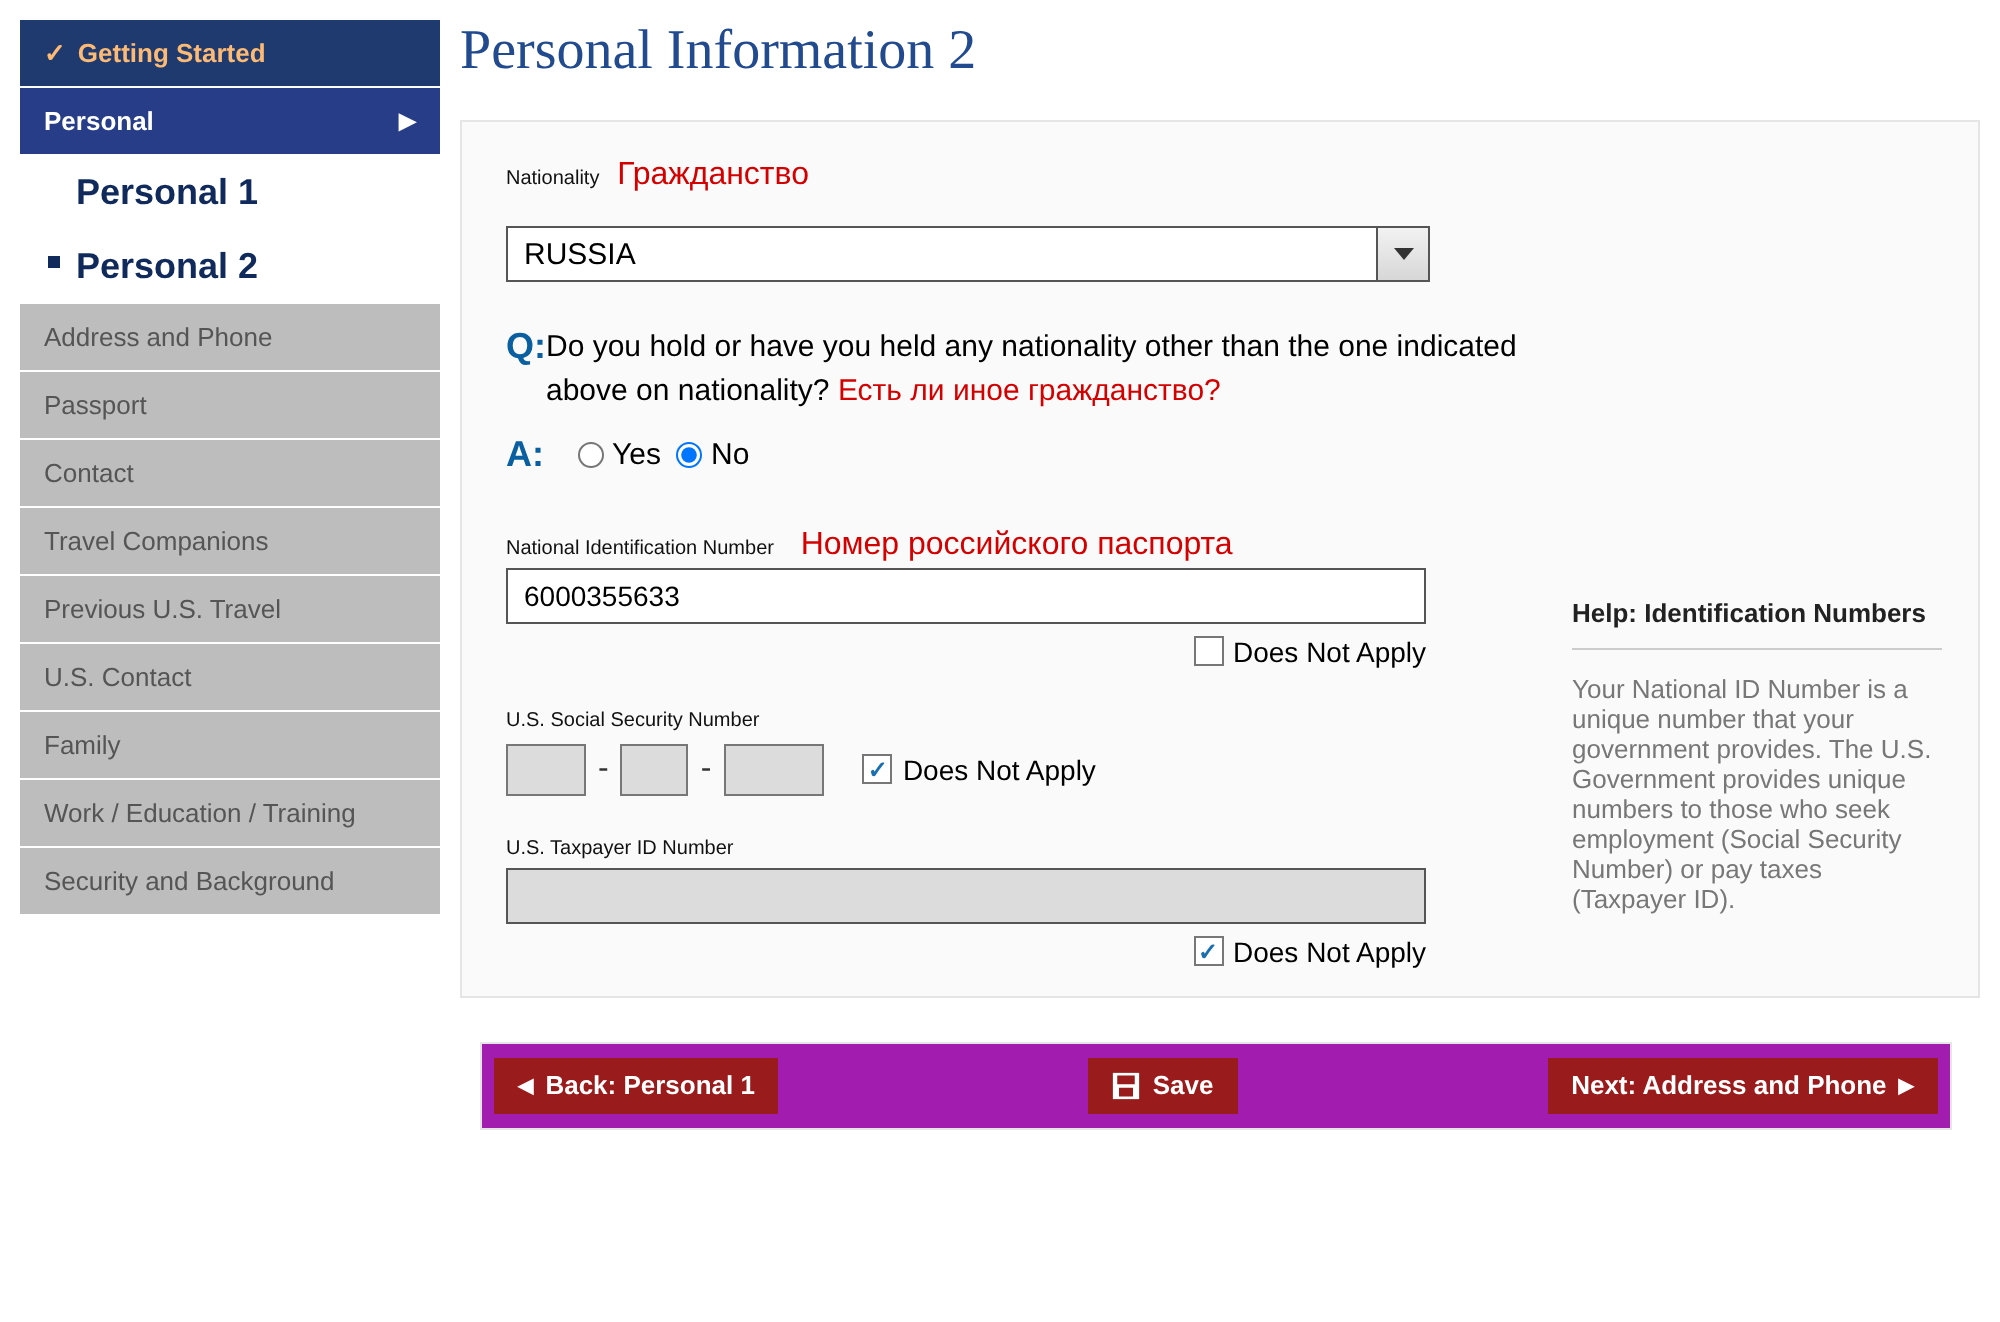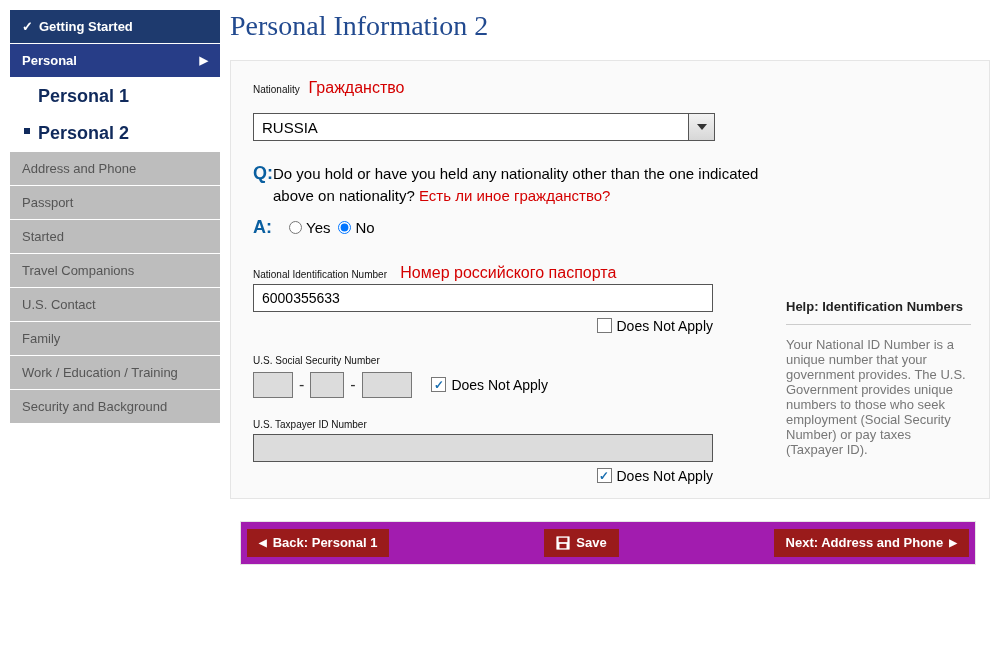--- a/index.html
+++ b/index.html
@@ -4,21 +4,21 @@
 <style>
   * { box-sizing: border-box; font-family: Arial, Helvetica, sans-serif; }
   body { margin: 0; background: #fff; width: 1000px; }
   .wrap { display: flex; padding: 10px 0 0 10px; }
   .sidebar { width: 210px; flex: 0 0 210px; }
   .nav-item {
     padding: 9px 12px; font-size: 13px; border-bottom: 1px solid #fff;
     display: flex; align-items: center; cursor: pointer;
   }
   .nav-getting {
-    background: #1e3a6e; color: #ffffff; font-weight: bold;
+    background: #1e3a6e; color: #fdba74; font-weight: bold;
   }
   .nav-getting::before {
     content: "✓"; margin-right: 6px; font-size: 13px;
   }
   .nav-personal {
     background: #273d87; color: #fff; font-weight: bold;
     display: flex; justify-content: space-between; align-items: center;
   }
   .nav-personal-arrow { font-size: 11px; }
   .nav-sub {
@@ -112,22 +112,23 @@
       <span>Getting Started</span>
     </div>
     <div class="nav-item nav-personal">
       <span>Personal</span>
       <span class="nav-personal-arrow">▶</span>
     </div>
     <div class="nav-sub">Personal 1</div>
     <div class="nav-sub current">Personal 2</div>
     <div class="nav-item nav-grey">Address and Phone</div>
     <div class="nav-item nav-grey">Passport</div>
-    <div class="nav-item nav-grey">Started</div>
+    <div class="nav-item nav-grey">Contact</div>
     <div class="nav-item nav-grey">Travel Companions</div>
+    <div class="nav-item nav-grey">Previous U.S. Travel</div>
     <div class="nav-item nav-grey">U.S. Contact</div>
     <div class="nav-item nav-grey">Family</div>
     <div class="nav-item nav-grey">Work / Education / Training</div>
     <div class="nav-item nav-grey">Security and Background</div>
   </div>
 
   <div class="main">
     <h1 class="page-title">Personal Information 2</h1>
 
     <div class="form-area">

